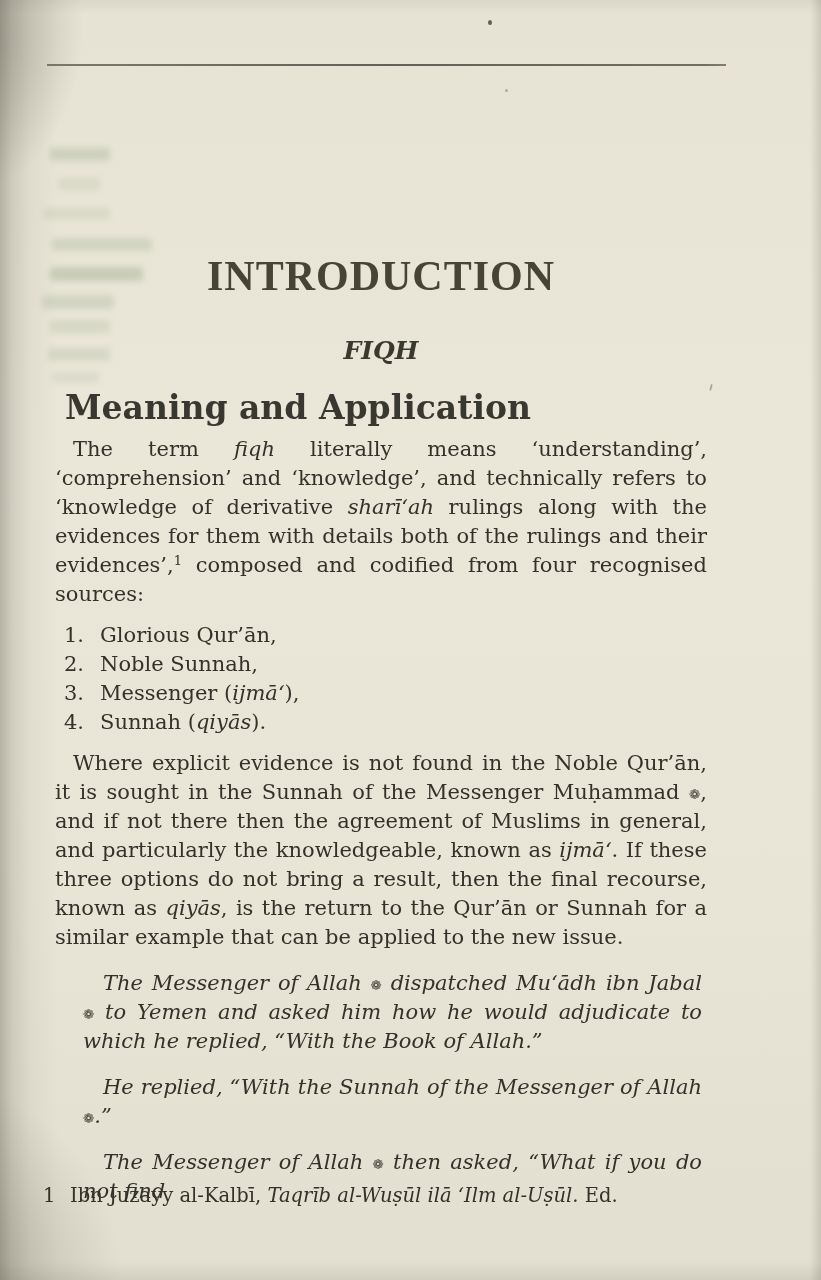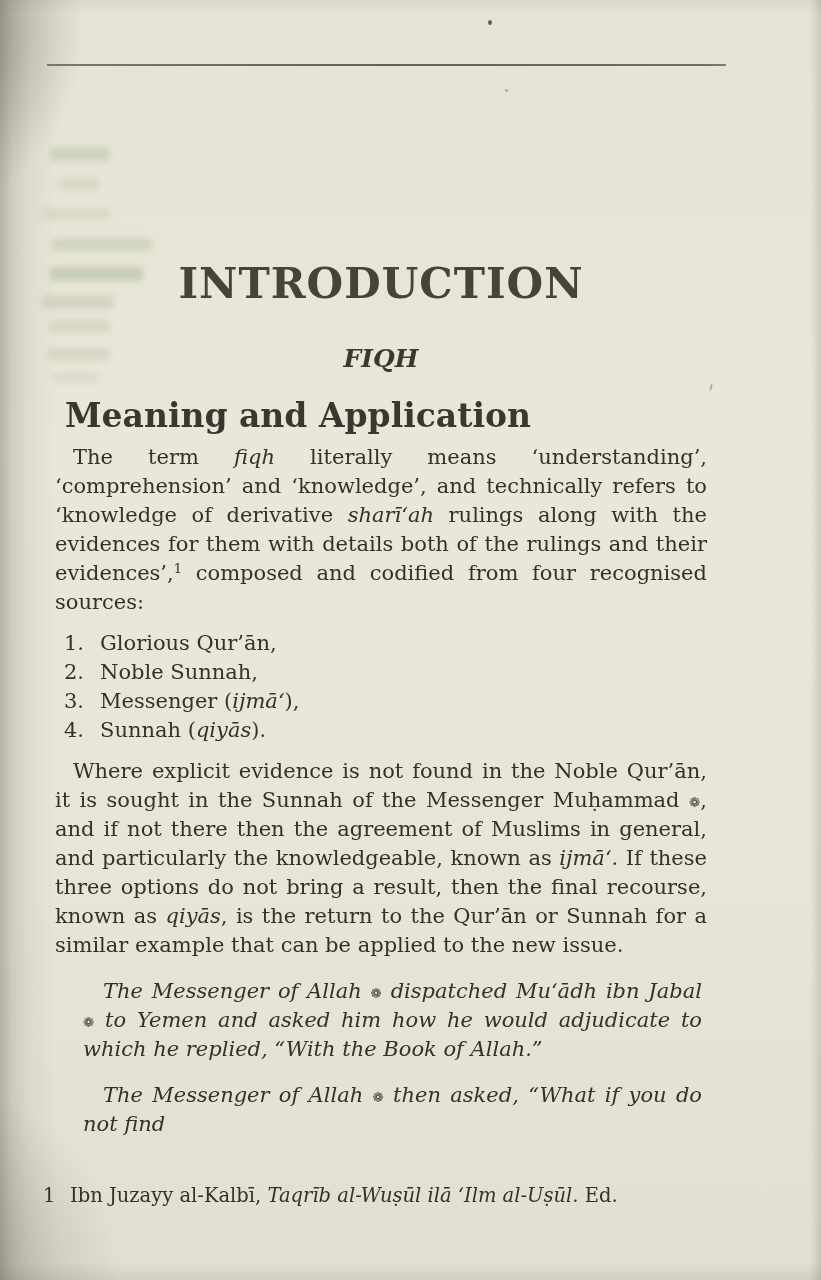--- a/index.html
+++ b/index.html
@@ -20,23 +20,23 @@
       linear-gradient(to top, rgba(64,62,50,0.10) 0px, rgba(64,62,50,0) 18px),
       linear-gradient(180deg, #e6e3d4 0%, #eae7d9 35%, #e8e5d6 70%, #e2dfd0 100%);
   }
   .rule {
     position: absolute; left: 47px; top: 64px; width: 679px; height: 2px;
     background: linear-gradient(to right, #6e6d61, #54534a 50%, #636256 97%, #7a7164);
     opacity: 0.9;
   }
   .content { position: absolute; left: 43px; top: 244px; width: 676px; }
   .title {
-    margin: 16px; text-align: center;
+    margin: 8px; text-align: center;
     font-size: 42px; line-height: 48px; font-weight: bold;
-    letter-spacing: 1px; color: #454437;
+    letter-spacing: 1px; color: #454437; font-family: Liberation Serif, serif;
   }
   .subtitle {
     margin: 36px 0 0 0; text-align: center;
     font-size: 25px; line-height: 30px; font-weight: bold; font-style: italic;
     color: #3a392f;
   }
   .heading {
     margin: 27px 0 0 22px;
     font-size: 33px; line-height: 30px; font-weight: bold;
     color: #393830;
@@ -108,20 +108,21 @@
         <div class="lrow">
           <span class="lnum">4.</span>
           <span class="ltext"><span>Sunnah (</span><span class="it">qiyās</span><span>).</span></span>
         </div>
       </div>
 
       <p><span>Where explicit evidence is not found in the Noble Qur’ān, it is sought in the Sunnah of the Messenger Muḥammad </span><span class="sym">❁</span><span>, and if not there then the agreement of Muslims in general, and particularly the knowledgeable, known as </span><span class="it">ijmā‘</span><span>. If these three options do not bring a result, then the final recourse, known as </span><span class="it">qiyās</span><span>, is the return to the Qur’ān or Sunnah for a similar example that can be applied to the new issue.</span></p>
 
       <div class="quote">
         <p><span>The Messenger of Allah </span><span class="sym">❁</span><span> dispatched Mu‘ādh ibn Jabal </span><span class="sym">❁</span><span> to Yemen and asked him how he would adjudicate to which he replied, “With the Book of Allah.”</span></p>
+        <p><span>He replied, “With the Sunnah of the Messenger of Allah </span><span class="sym">❁</span><span>.”</span></p>
         <p><span>The Messenger of Allah </span><span class="sym">❁</span><span> then asked, “What if you do not find</span></p>
       </div>
     </div>
   </div>
 
   <div class="footnote">
     <span class="fnum">1</span>
     <span class="ftext"><span>Ibn Juzayy al-Kalbī, </span><span class="it">Taqrīb al-Wuṣūl ilā ‘Ilm al-Uṣūl.</span><span> Ed.</span></span>
   </div>
 

